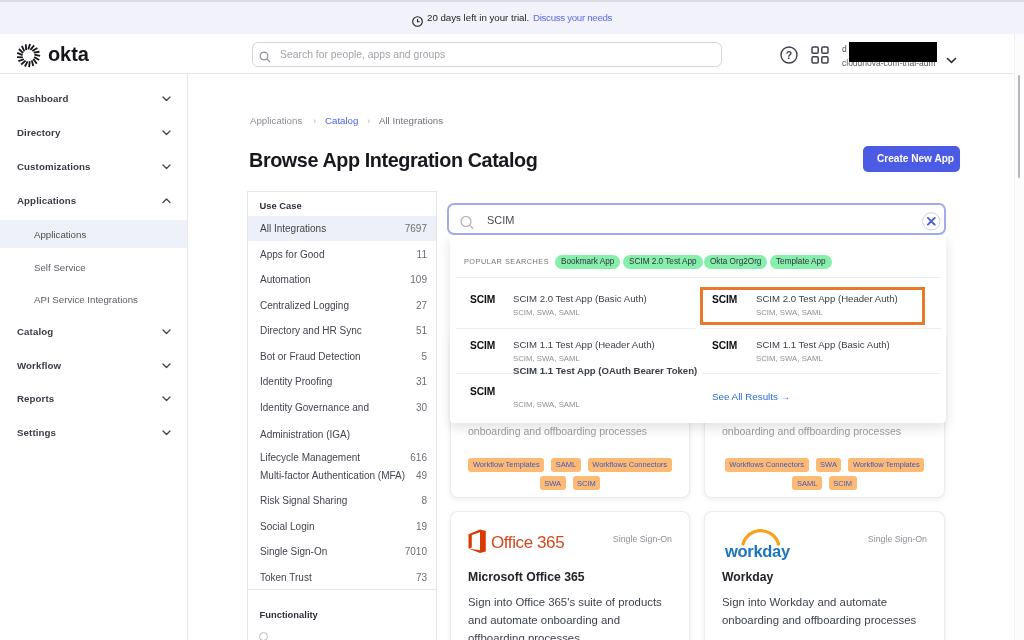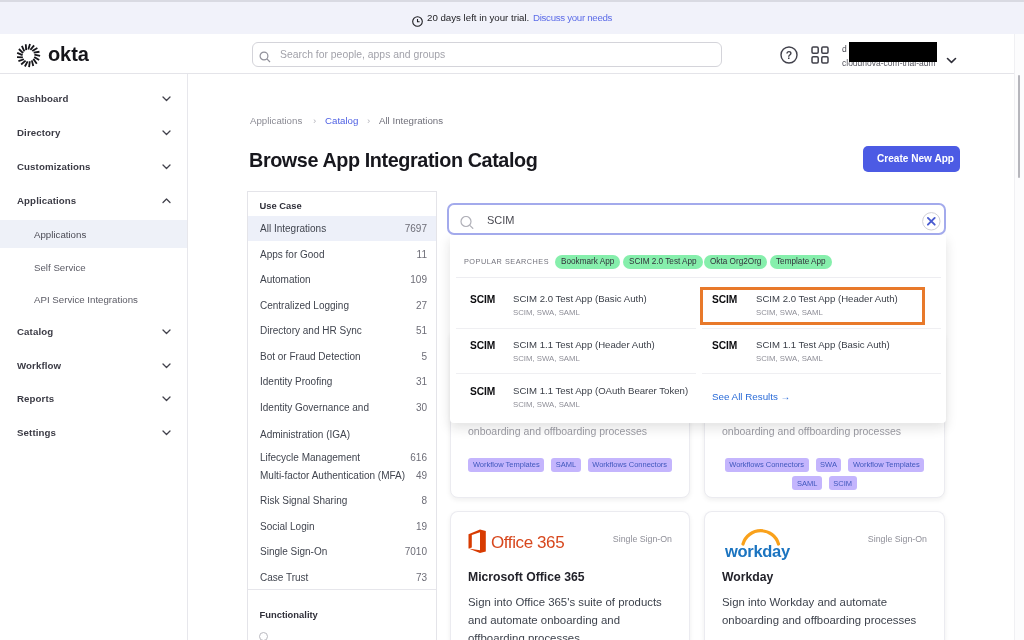--- a/index.html
+++ b/index.html
@@ -45,21 +45,21 @@
 #filters { position:absolute; left:247px; top:191px; width:190px; height:449px; background:#fff; border:1px solid #e4e4e9; border-bottom:none; }
 #filters .hdr { position:absolute; left:11.5px; font-size:9.4px; font-weight:bold; color:#30303a; }
 .frow { position:absolute; left:0; width:188px; height:12px; }
 .frow .nm { position:absolute; left:12px; top:0; font-size:10px; color:#41454f; white-space:nowrap; }
 .frow .ct { position:absolute; right:9px; top:0; font-size:10px; color:#6d6d77; }
 #fsel { position:absolute; left:0px; top:24px; width:188px; height:25px; background:#edf0f9; }
 #fdivider { position:absolute; left:0px; top:397px; width:188px; height:1px; background:#e6e6eb; }
 
 
 .card { position:absolute; background:#fff; border:1px solid #ebebf0; border-radius:8px; box-shadow:0 2px 5px rgba(29,29,33,.07); }
-.chip { display:inline-block; background:#c4b5fd; color:#4058bd; font-size:7.5px; padding:2.5px 4.5px; border-radius:3px; margin:0 3.5px; white-space:nowrap; }
+.chip { display:inline-block; background:#fdba74; color:#4058bd; font-size:7.5px; padding:2.5px 4.5px; border-radius:3px; margin:0 3.5px; white-space:nowrap; }
 .chiprow { position:absolute; width:100%; text-align:center; }
 .fadeline { position:absolute; left:17px; font-size:10.5px; color:#9b9ba3; white-space:nowrap; }
 .cardtitle { position:absolute; left:17px; font-size:12.2px; font-weight:bold; color:#22222a; white-space:nowrap; }
 .carddesc { position:absolute; left:17px; font-size:11.4px; color:#3d424c; line-height:18px; white-space:nowrap; }
 .sso { position:absolute; right:17px; font-size:8.8px; color:#8f8f98; }
 
 
 #dd-input { position:absolute; left:447px; top:203px; width:499px; height:32px; background:#fff; border:2.5px solid #a3aaec; border-radius:7px; }
 #dd-scim { position:absolute; left:487px; top:214px; font-size:11px; color:#4a4a52; }
 #dd-panel { position:absolute; left:450px; top:235px; width:496px; height:188px; background:#fff; box-shadow:0 5px 12px rgba(29,29,33,.13); border-radius:0 0 4px 4px; }
@@ -254,31 +254,32 @@
     </div>
     <div class="frow" style="top:328.5px;">
       <span class="nm">Social Login</span>
       <span class="ct">19</span>
     </div>
     <div class="frow" style="top:354px;">
       <span class="nm">Single Sign-On</span>
       <span class="ct">7010</span>
     </div>
     <div class="frow" style="top:379.5px;">
-      <span class="nm">Case Trust</span>
+      <span class="nm">Token Trust</span>
       <span class="ct">73</span>
     </div>
     <div id="fdivider"></div>
     <div style="position:absolute; left:11px; top:440px; width:9px; height:9px; border:1.2px solid #b9b9bf; border-radius:50%;"></div>
     <div class="hdr" style="top:417px;">Functionality</div>
   </div>
 
 <div class="card" id="cardA" style="left:450px; top:330px; width:240px; height:168px;">
   <div class="fadeline" style="top:94px;">onboarding and offboarding processes</div>
   <div class="chiprow" style="top:122px;"><span class="chip">Workflow Templates</span><span class="chip">SAML</span><span class="chip">Workflows Connectors</span></div>
+  <div class="chiprow" style="top:140.5px;"><span class="chip">SWA</span><span class="chip">SCIM</span></div>
 </div>
 <div class="card" id="cardB" style="left:704px; top:330px; width:241px; height:168px;">
   <div class="fadeline" style="top:94px;">onboarding and offboarding processes</div>
   <div class="chiprow" style="top:122px;"><span class="chip">Workflows Connectors</span><span class="chip">SWA</span><span class="chip">Workflow Templates</span></div>
   <div class="chiprow" style="top:140.5px;"><span class="chip">SAML</span><span class="chip">SCIM</span></div>
 </div>
 
 <div class="card" id="cardC" style="left:450px; top:511px; width:240px; height:130px; border-bottom:none; border-radius:8px 8px 0 0;">
   <div class="abs" style="left:17px; top:17px;">
     <svg width="120" height="25" viewBox="0 0 120 25">
@@ -322,21 +323,21 @@
 <div class="rlogo" style="left:470px; top:340px;">SCIM</div>
 <div class="rtitle" style="left:513px; top:339px;">SCIM 1.1 Test App (Header Auth)</div>
 <div class="rsub" style="left:513px; top:354px;">SCIM, SWA, SAML</div>
 <div class="rlogo" style="left:712px; top:340px;">SCIM</div>
 <div class="rtitle" style="left:756px; top:339px;">SCIM 1.1 Test App (Basic Auth)</div>
 <div class="rsub" style="left:756px; top:354px;">SCIM, SWA, SAML</div>
 <div class="rdiv" style="left:456px; top:373px; width:240px;"></div>
 <div class="rdiv" style="left:702px; top:373px; width:239px;"></div>
 
 <div class="rlogo" style="left:470px; top:386px;">SCIM</div>
-<div class="rtitle" style="left:513px; top:385px;">SCIM 1.1 Test App (OAuth Bearer Token)</div>
+<div class="rtitle" style="left:513px; top:365px;font-weight:bold;">SCIM 1.1 Test App (OAuth Bearer Token)</div>
 <div class="rsub" style="left:513px; top:400px;">SCIM, SWA, SAML</div>
 <div id="seeall">See All Results →</div>
 
 <div id="orange"></div>
 
 <div id="dd-input"></div>
 <div class="abs" style="left:460px; top:215px;"><svg width="14" height="13" viewBox="0 0 14 13">
       <circle cx="6" cy="5.5" r="5" fill="none" stroke="#b0b0b8" stroke-width="1.2"></circle>
       <line x1="9.8" y1="9.3" x2="13.2" y2="12.7" stroke="#b0b0b8" stroke-width="1.2"></line>
     </svg></div>

